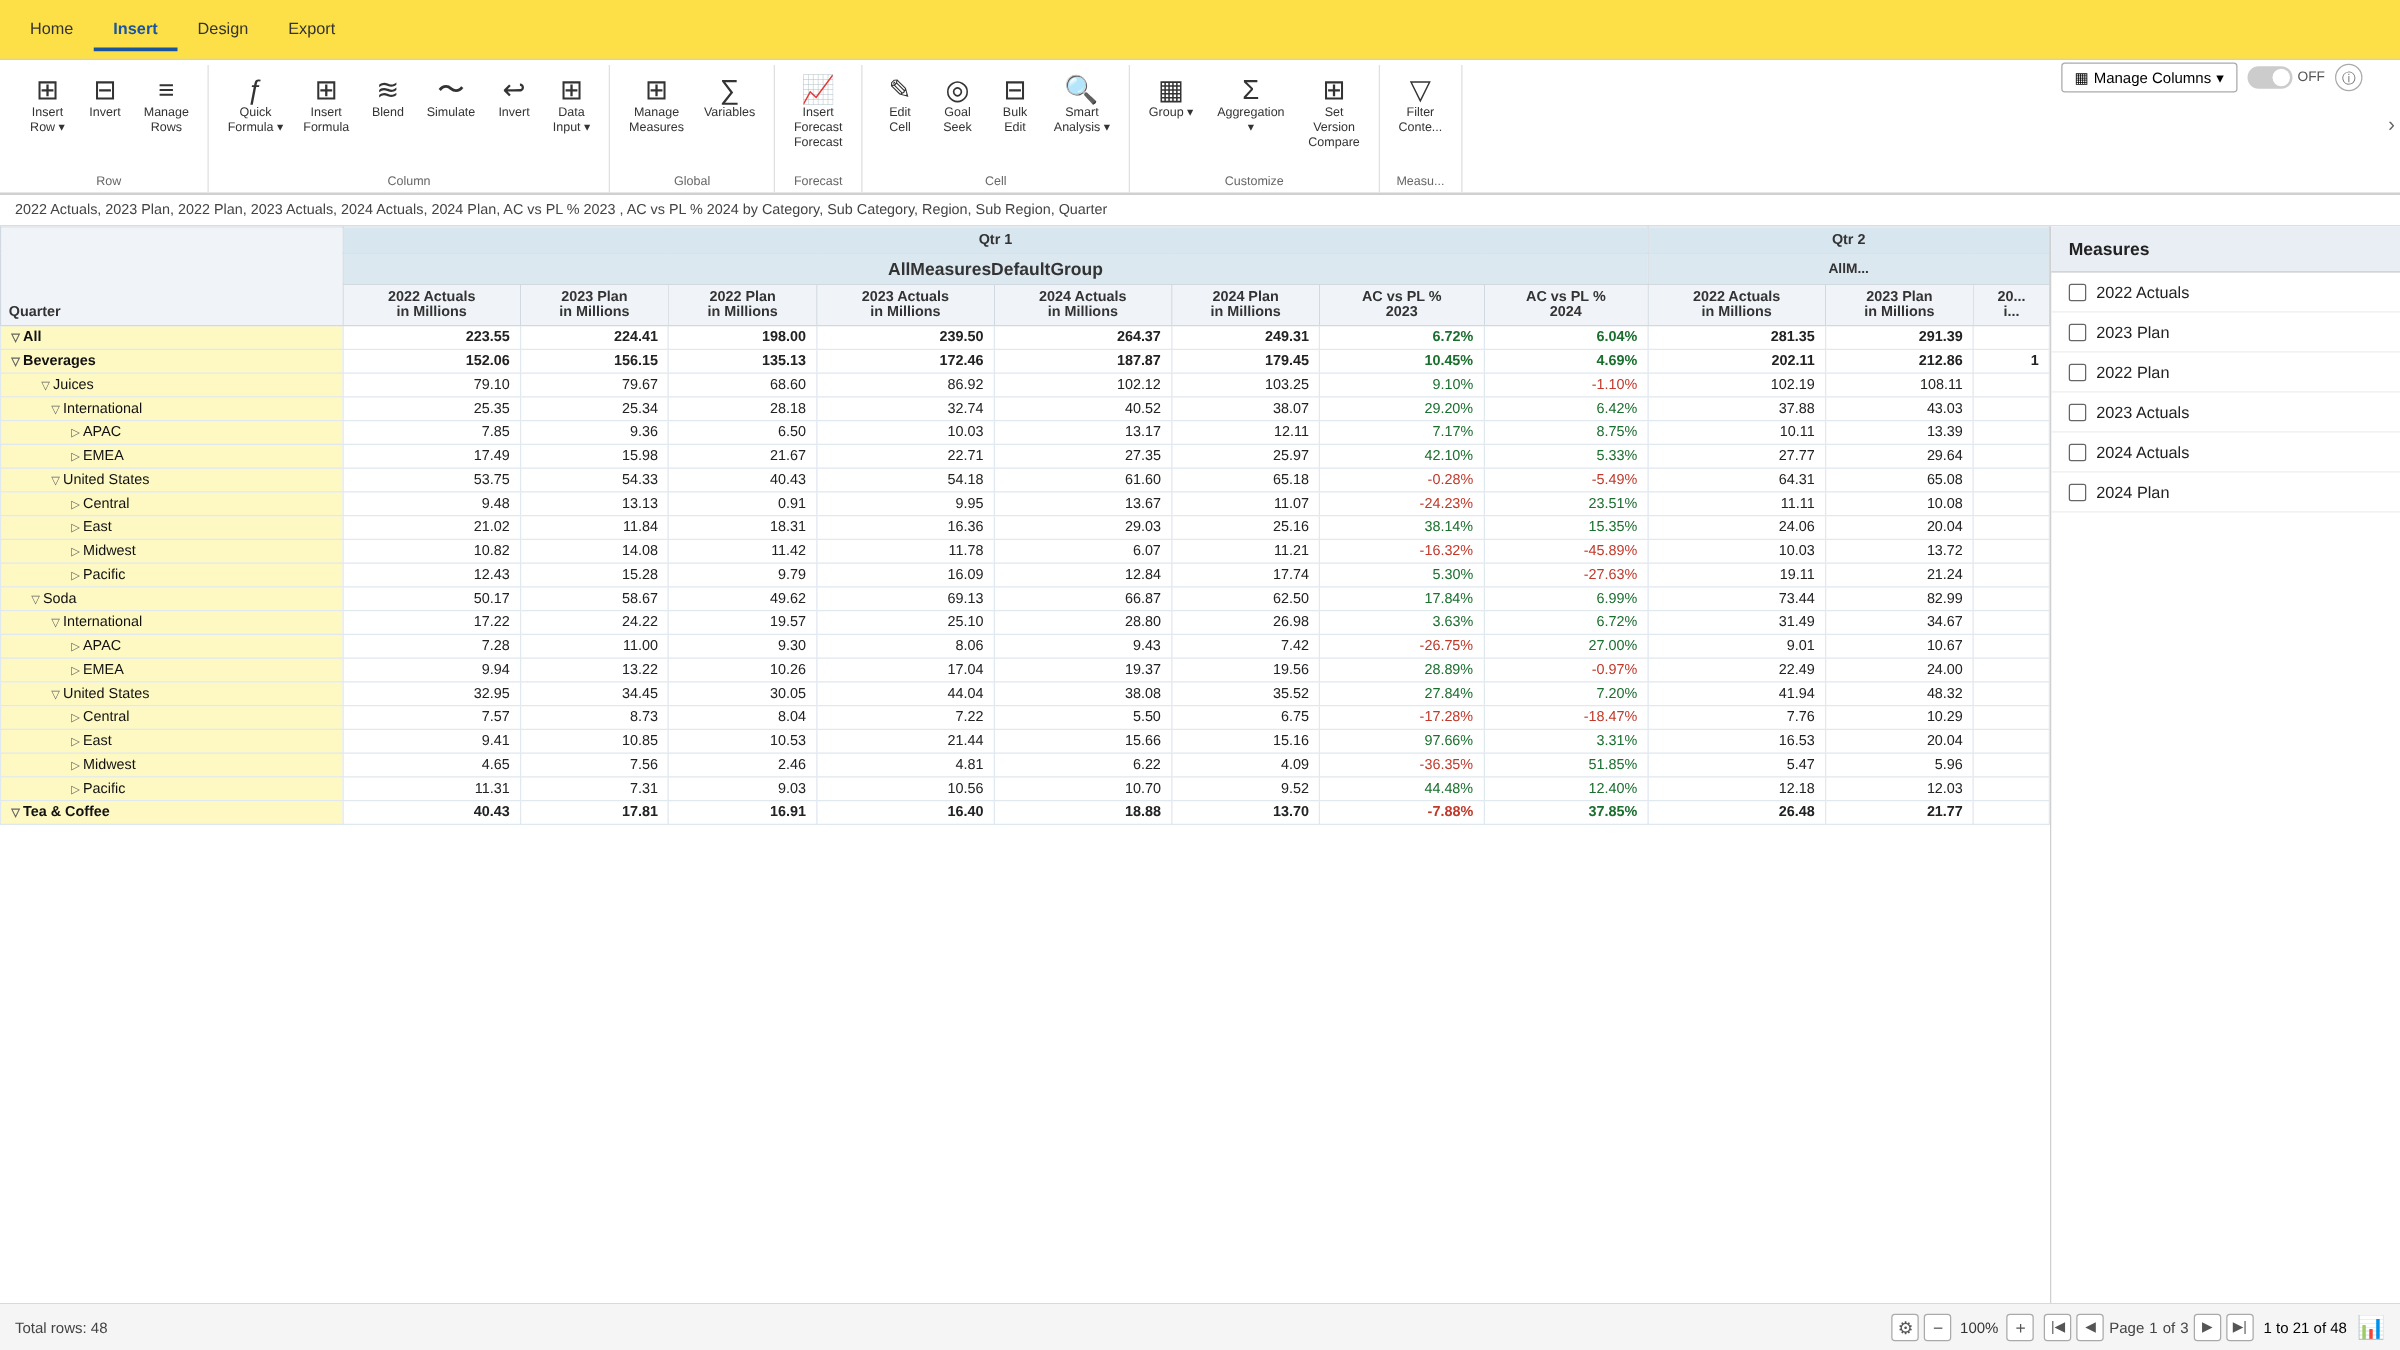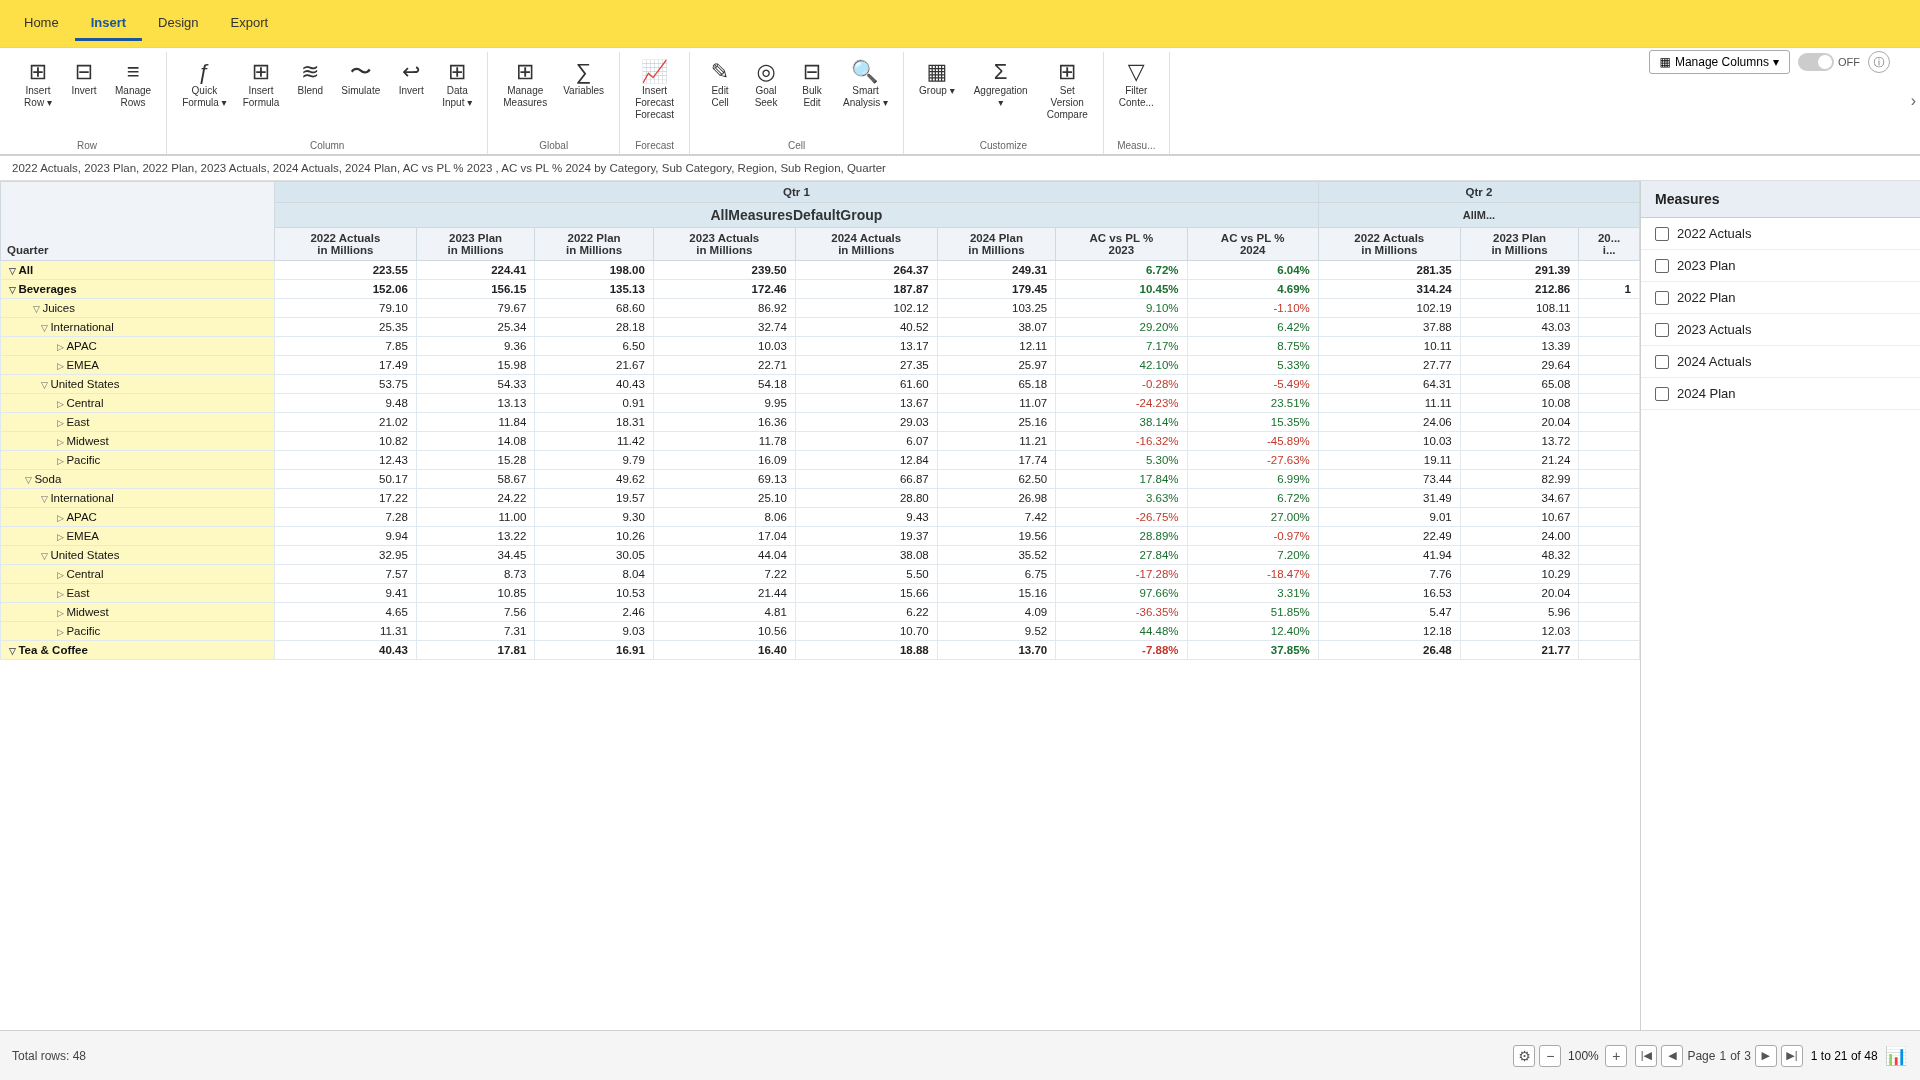--- a/index.html
+++ b/index.html
@@ -47,21 +47,21 @@
     .qtr-header { background: #dce8f0; }
 
     
     .side-panel { width: 280px; background: #fff; border-left: 1px solid #d0d0d0; padding: 0; display: flex; flex-direction: column; }
     .side-panel-header { background: #e8eef4; padding: 10px 14px; font-size: 14px; font-weight: 700; color: #222; border-bottom: 1px solid #ccc; }
     .measure-item { display: flex; align-items: center; gap: 8px; padding: 8px 14px; border-bottom: 1px solid #eee; cursor: pointer; }
     .measure-checkbox { width: 14px; height: 14px; border: 1.5px solid #666; border-radius: 2px; background: #fff; flex-shrink: 0; }
     .measure-label { font-size: 13px; color: #222; }
 
     
-    .status-bar { background: #f5f5f5; border-top: 1px solid #d0d0d0; height: 50px; display: flex; align-items: center; padding: 0 12px; gap: 16px; position: fixed; bottom: 0; left: 0; right: 0; }
+    .status-bar { background: #f5f5f5; border-top: 1px solid #d0d0d0; height: 38px; display: flex; align-items: center; padding: 0 12px; gap: 16px; position: fixed; bottom: 0; left: 0; right: 0; }
     .status-text { font-size: 12px; color: #444; }
     .status-right { margin-left: auto; display: flex; align-items: center; gap: 8px; }
     .zoom-control { display: flex; align-items: center; gap: 4px; }
     .zoom-btn { width: 22px; height: 22px; border: 1px solid #aaa; border-radius: 3px; display: flex; align-items: center; justify-content: center; cursor: pointer; font-size: 14px; color: #555; background: #fff; }
     .zoom-pct { font-size: 12px; color: #333; min-width: 36px; text-align: center; }
     .page-nav { display: flex; align-items: center; gap: 4px; font-size: 12px; color: #444; }
     .page-nav-btn { width: 22px; height: 22px; border: 1px solid #aaa; border-radius: 3px; background: #fff; cursor: pointer; display: flex; align-items: center; justify-content: center; font-size: 11px; color: #555; }
     .chart-icon { font-size: 18px; }
     .qtr-span { background: #d8e6f0; font-weight: 700; text-align: center; }
   </style>
@@ -268,21 +268,21 @@
             <tr class="bold-row">
               <td class="label-col" style="padding-left: 8px;"><span style="color:#666;font-size:9px;">▽ </span>Beverages</td>
               <td class="numeric">152.06</td>
               <td class="numeric">156.15</td>
               <td class="numeric">135.13</td>
               <td class="numeric">172.46</td>
               <td class="numeric">187.87</td>
               <td class="numeric">179.45</td>
               <td class="numeric pct-positive">10.45%</td>
               <td class="numeric pct-positive">4.69%</td>
-              <td class="numeric">314.24</td>
+              <td class="numeric">202.11</td>
               <td class="numeric">212.86</td>
               <td class="numeric">1</td>
             </tr>
             <tr>
               <td class="label-col" style="padding-left: 32px;"><span style="color:#666;font-size:9px;">▽ </span>Juices</td>
               <td class="numeric">79.10</td>
               <td class="numeric">79.67</td>
               <td class="numeric">68.60</td>
               <td class="numeric">86.92</td>
               <td class="numeric">102.12</td>

